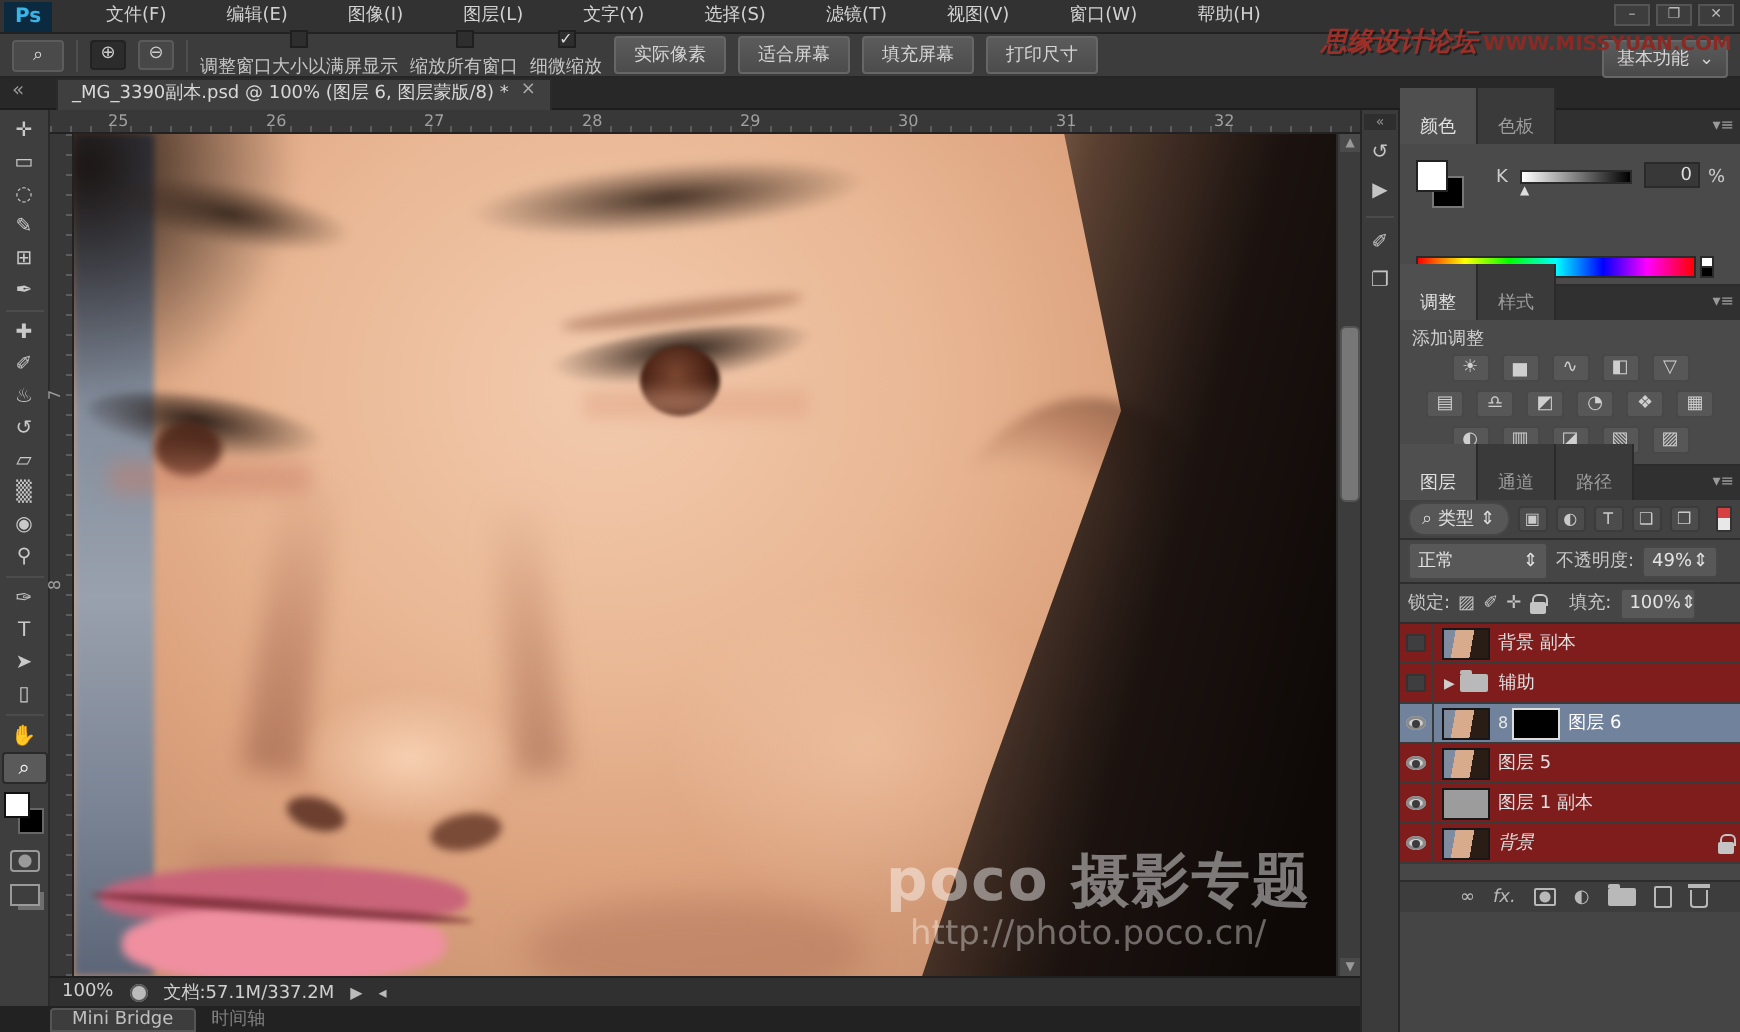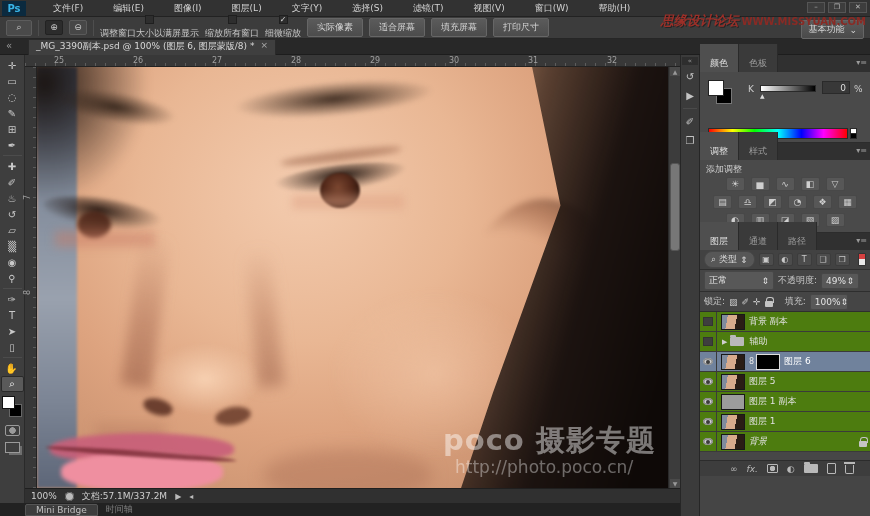--- a/index.html
+++ b/index.html
@@ -216,21 +216,21 @@
   .dd-blend{ width:70px; }
   .dd-val{ width:38px; }
   .lockrow{ height:20px; display:flex; align-items:center; gap:4px; padding:0 4px;
             border-bottom:1px solid #2e2e2e; }
   .lockico{ color:#c4c4c4; font-size:9px; }
   .padlock{ display:inline-block; width:8px; height:6px; background:#c4c4c4; border-radius:1px;
             position:relative; margin-top:4px; }
   .padlock::before{ content:""; position:absolute; left:1px; top:-4px; width:6px; height:5px;
             border:1.5px solid #c4c4c4; border-bottom:none; border-radius:3px 3px 0 0; }
 
-  .layerlist{ background:#4d7c0f; }
+  .layerlist{ background:#7f1d1d; }
   .lrow{ height:20px; display:flex; align-items:center; border-bottom:1px solid #3a3a3a;
          color:#e0e0e0; padding-right:3px; }
   .lrow.sel{ background:#70829c; color:#fff; }
   .eyecell{ width:17px; height:20px; border-right:1px solid #3a3a3a; display:flex; align-items:center;
             justify-content:center; flex:none; }
   .eye{ width:10px; height:7px; border-radius:50%; background:#cfcfcf;
         box-shadow:inset 0 0 0 1.5px #8a8a8a; position:relative; }
   .eye::after{ content:""; position:absolute; left:3px; top:1.5px; width:4px; height:4px;
         border-radius:50%; background:#3c3c3c; }
   .eyeempty{ width:10px; height:9px; background:#3e3e3e; border:1px solid #333; }
@@ -570,27 +570,20 @@
             <span class="eye"></span>
           </span>
         <span class="thumb gray"></span>
         <span class="lname">图层 1 副本</span>
       </div>
       <div class="lrow">
         <span class="eyecell">
             <span class="eye"></span>
           </span>
         <span class="thumb"></span>
-        <span class="lname">图层 1</span>
-      </div>
-      <div class="lrow">
-        <span class="eyecell">
-            <span class="eye"></span>
-          </span>
-        <span class="thumb"></span>
         <span class="lname italic">背景</span>
         <span class="padlock rowlock"></span>
       </div>
       <div class="lfootpad"></div>
     </div>
 
     <div class="lfooter">
       <span>∞</span>
       <span class="fxi">fx.</span>
       <span class="maskico"></span>

